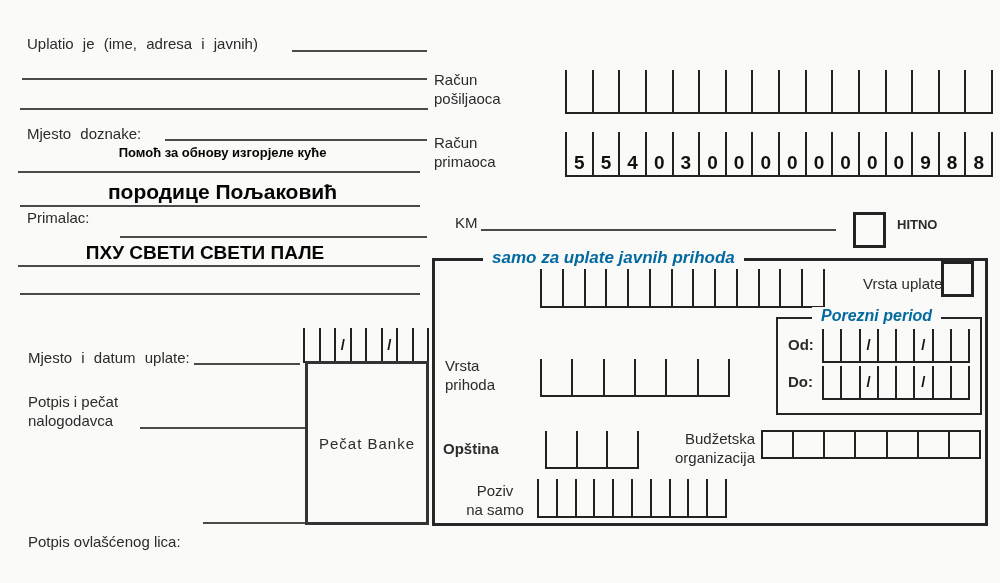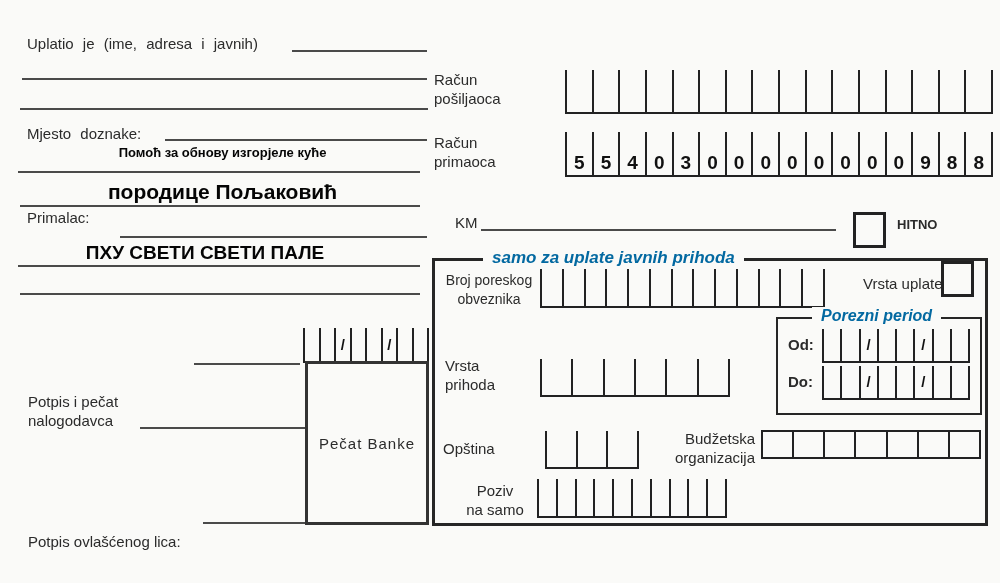--- a/index.html
+++ b/index.html
@@ -168,24 +168,20 @@
     </div>
 
   <div class="lbl" style="left:455px;top:213px;">KM</div>
   <div class="wline" style="left:481px;top:229px;width:355px;"></div>
   <div class="sqbox" style="left:853px;top:212px;width:27px;height:30px;"></div>
   <div class="lbl" style="left:897px;top:215px;font-weight:bold;font-size:13px;">HITNO</div>
 
   <div class="frame" style="left:432px;top:258px;width:550px;height:262px;">
     <div class="frame-title" style="left:48px;font-size:17px;">samo za uplate javnih prihoda</div>
 
-    <div class="lbl two-line ctr" style="left:3px;top:10px;width:102px;font-size:14px;">
-      <div>Broj poreskog</div>
-      <div>obveznika</div>
-    </div>
     <div class="comb" style="left:105px;top:8px;width:285px;height:37px;">
         <div class="cell"></div>
         <div class="cell"></div>
         <div class="cell"></div>
         <div class="cell"></div>
         <div class="cell"></div>
         <div class="cell"></div>
         <div class="cell"></div>
         <div class="cell"></div>
         <div class="cell"></div>
@@ -230,21 +226,21 @@
     </div>
     <div class="comb" style="left:105px;top:98px;width:190px;height:36px;">
         <div class="cell"></div>
         <div class="cell"></div>
         <div class="cell"></div>
         <div class="cell"></div>
         <div class="cell"></div>
         <div class="cell"></div>
       </div>
 
-    <div class="lbl" style="left:8px;top:178px;">Opština</div>
+    <div class="lbl" style="left:8px;top:178px;font-weight:bold;">Opština</div>
     <div class="comb" style="left:110px;top:170px;width:94px;height:36px;">
         <div class="cell"></div>
         <div class="cell"></div>
         <div class="cell"></div>
       </div>
 
     <div class="lbl two-line rgt" style="left:232px;top:168px;width:88px;">
       <div>Budžetska</div>
       <div>organizacija</div>
     </div>
@@ -279,20 +275,21 @@
   <div class="comb comb-sm" style="left:303px;top:328px;width:126px;height:33px;">
       <div class="cell"></div>
       <div class="cell"></div>
       <div class="cell">/</div>
       <div class="cell"></div>
       <div class="cell"></div>
       <div class="cell">/</div>
       <div class="cell"></div>
       <div class="cell"></div>
     </div>
+  <div class="lbl sp" style="left:28px;top:348px;">Mjesto i datum uplate:</div>
   <div class="wline" style="left:194px;top:363px;width:106px;"></div>
 
   <div class="lbl two-line" style="left:28px;top:392px;">
     <div>Potpis i pečat</div>
     <div>nalogodavca</div>
   </div>
   <div class="wline" style="left:140px;top:427px;width:165px;"></div>
 
   <div id="pecat-banke" style="left:305px;top:361px;width:118px;height:158px;">
     <span>Pečat Banke</span>

